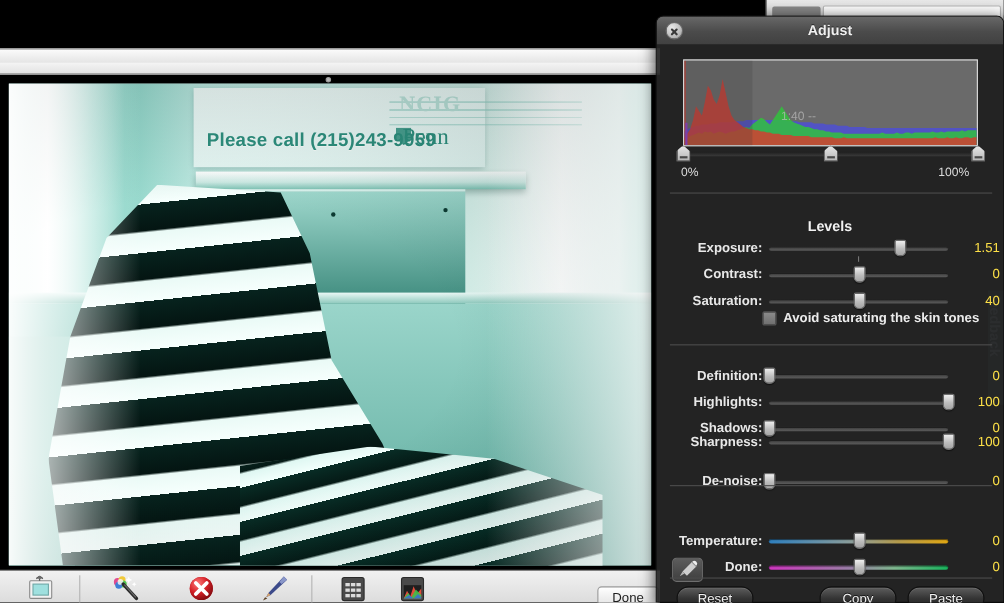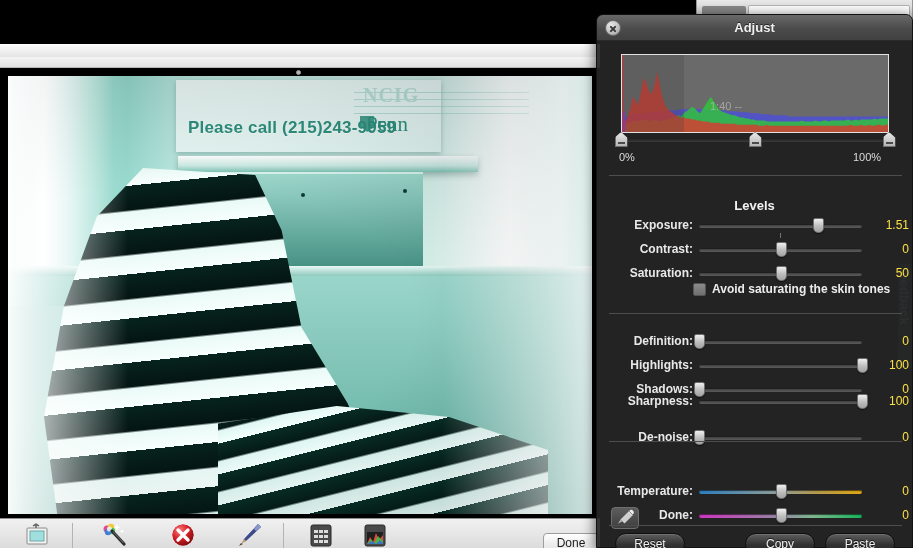--- a/index.html
+++ b/index.html
@@ -481,21 +481,21 @@
           <div class="srow" style="top: 198px;">
             <div class="lbl">Contrast:</div>
             <div class="strack"></div>
             <div class="sthumb" style="left: 183.5px;"></div>
             <div class="sval">0</div>
           </div>
           <div class="srow" style="top: 222px;">
             <div class="lbl">Saturation:</div>
             <div class="strack"></div>
             <div class="sthumb" style="left: 183.5px;"></div>
-            <div class="sval">50</div>
+            <div class="sval">40</div>
           </div>
         </div>
 
       <div class="checkbox-row" style="top:242px">
         <div class="cbox"></div>
         <div class="cbox-lbl">Avoid saturating the skin tones</div>
       </div>
 
       <div class="divider" style="top:272px"></div>
 

